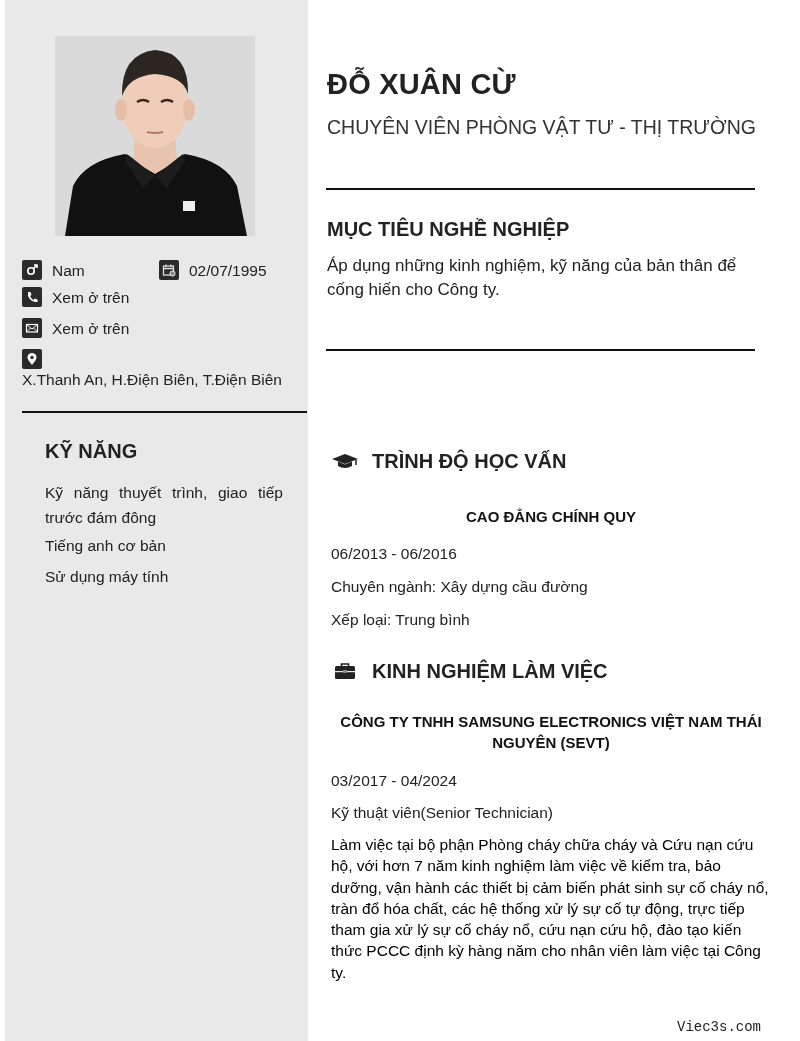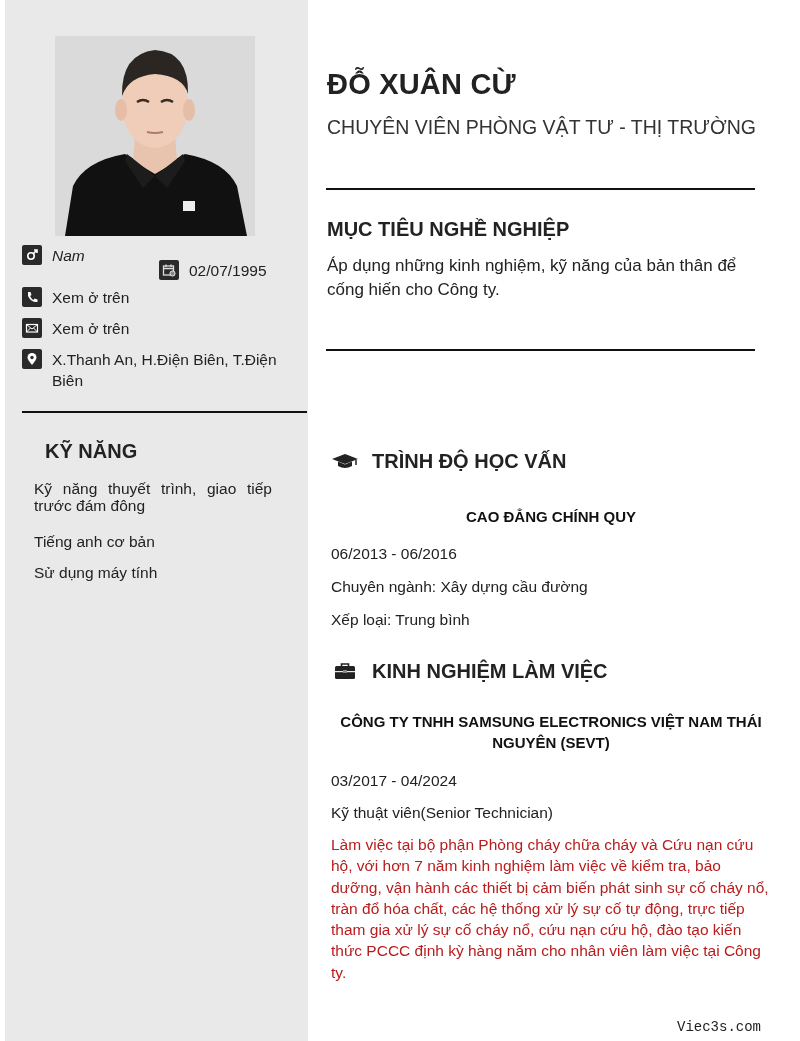--- a/index.html
+++ b/index.html
@@ -9,33 +9,33 @@
     .sidebar { position: absolute; left: 5px; top: 0; width: 303px; height: 1041px; background: #e9e9e9; }
     .photo { position: absolute; left: 55px; top: 36px; width: 200px; height: 200px; background: #dcdcdc; overflow: hidden; }
 
     .contact-row { position: absolute; display: flex; align-items: flex-start; font-size: 15.5px; color: #222; line-height: 21px; }
     .icon-box { width: 20px; height: 20px; background: #2a2a2a; border-radius: 2px; display: flex; align-items: center; justify-content: center; margin-right: 10px; flex-shrink: 0; }
     .icon-box svg { width: 14px; height: 14px; }
 
     .hline { position: absolute; height: 2px; background: #111; }
 
     .skills-title { position: absolute; left: 45px; top: 440px; font-size: 20px; font-weight: bold; color: #222; }
-    .skill { position: absolute; left: 34px; width: 238px; font-size: 15.5px; line-height: 17px; color: #222; }
+    .skill { position: absolute; left: 45px; width: 238px; font-size: 15.5px; line-height: 25px; color: #222; }
     .skill.justify { text-align: justify; text-align-last: left; }
 
     .name { position: absolute; left: 327px; top: 68px; font-size: 29px; font-weight: bold; color: #222; letter-spacing: 0.2px; }
     .jobtitle { position: absolute; left: 327px; top: 116px; font-size: 19.5px; color: #333; }
 
     .sec-title { position: absolute; font-size: 20px; font-weight: bold; color: #222; }
     .objective { position: absolute; left: 327px; top: 254px; width: 430px; font-size: 17px; line-height: 23.5px; color: #222; }
 
     .sec-icon { position: absolute; width: 28px; height: 20px; }
     .entry-title { position: absolute; left: 331px; width: 440px; font-size: 15px; font-weight: bold; color: #111; line-height: 21px; text-align: center; }
     .entry-line { position: absolute; left: 331px; width: 440px; font-size: 15.5px; color: #222; line-height: 21px; }
-    .desc { position: absolute; left: 331px; top: 834px; width: 440px; font-size: 15.5px; line-height: 21.3px; color: #b91c1c; }
+    .desc { position: absolute; left: 331px; top: 834px; width: 440px; font-size: 15.5px; line-height: 21.3px; color: #000000; }
 
     .watermark { position: absolute; left: 677px; top: 1019px; font-family: "Liberation Mono", monospace; font-size: 14px; color: #222; }
   </style>
 </head>
 <body>
 
 <div class="sidebar"></div>
 
 <div class="photo" title="Ảnh chân dung">
   <svg width="200" height="200" viewBox="0 0 200 200">
@@ -57,21 +57,21 @@
 
     <path d="M82 66 Q88 62 94 66" stroke="#3a2a22" stroke-width="2.5" fill="none"></path>
     <path d="M106 66 Q112 62 118 66" stroke="#3a2a22" stroke-width="2.5" fill="none"></path>
 
     <path d="M92 96 Q100 98 108 96" stroke="#b07a6a" stroke-width="2" fill="none"></path>
 
     <rect x="128" y="165" width="12" height="10" fill="#eee"></rect>
   </svg>
 </div>
 
-<div class="contact-row" style="left:22px; top:245px;font-style:italic;">
+<div class="contact-row" style="left:22px; top:260px;">
   <span class="icon-box">
     <svg viewBox="0 0 14 14">
         <circle cx="6" cy="8" r="3.2" stroke="#fff" stroke-width="1.6" fill="none"></circle>
         <path d="M8.5 5.5 L12 2 M9 2 H12 V5" stroke="#fff" stroke-width="1.6" fill="none"></path>
       </svg>
   </span>
   <span>Nam</span>
 </div>
 
 <div class="contact-row" style="left:159px; top:260px;">
@@ -97,21 +97,21 @@
 <div class="contact-row" style="left:22px; top:318px;">
   <span class="icon-box">
     <svg viewBox="0 0 14 14">
         <rect x="1.5" y="3.5" width="11" height="7.5" fill="none" stroke="#fff" stroke-width="1.2"></rect>
         <path d="M1.5 3.5 L7 8 L12.5 3.5 M1.5 11 L5.5 7 M12.5 11 L8.5 7" stroke="#fff" stroke-width="1" fill="none"></path>
       </svg>
   </span>
   <span>Xem ở trên</span>
 </div>
 
-<div class="contact-row" style="left:22px; top:349px; width:270px;">
+<div class="contact-row" style="left:22px; top:349px; width:270px;flex-direction:column;">
   <span class="icon-box">
     <svg viewBox="0 0 14 14">
         <path d="M7 13 Q2.5 7.5 2.5 5.5 A4.5 4.5 0 0 1 11.5 5.5 Q11.5 7.5 7 13 Z" fill="#fff"></path>
         <circle cx="7" cy="5.5" r="1.7" fill="#2a2a2a"></circle>
       </svg>
   </span>
   <span>X.Thanh An, H.Điện Biên, T.Điện Biên</span>
 </div>
 
 <div class="hline" style="left:22px; top:411px; width:285px;"></div>

